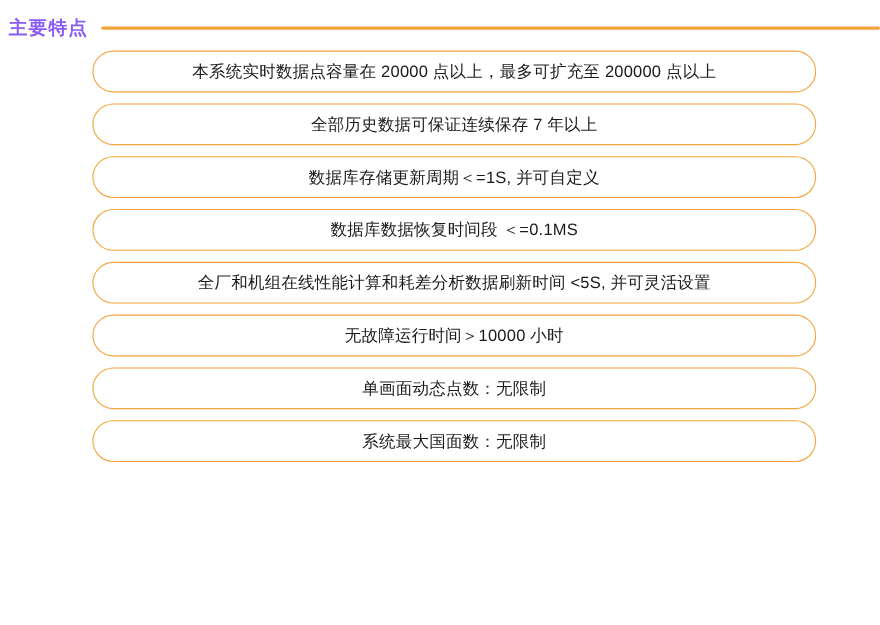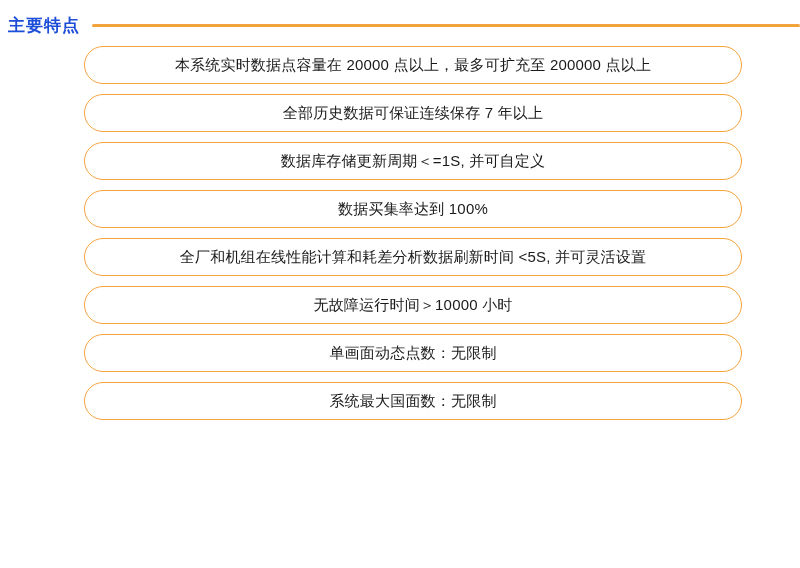--- a/index.html
+++ b/index.html
@@ -21,21 +21,21 @@
   }
   .header {
     display: flex;
     align-items: center;
     padding: 10px 0 0 8px;
     height: 30px;
   }
   .header-title {
     font-size: 17px;
     font-weight: bold;
-    color: #1d4ed8;
+    color: #8b5cf6;
     letter-spacing: 1px;
     white-space: nowrap;
     font-family: "Liberation Sans", sans-serif;
   }
   .header-rule {
     flex: 1;
     height: 3px;
     background: #f3a33b;
     margin-left: 12px;
     margin-right: 0;
@@ -80,21 +80,21 @@
     <div class="pill">
       <span class="pill-text">本系统实时数据点容量在 20000 点以上，最多可扩充至 200000 点以上</span>
     </div>
     <div class="pill">
       <span class="pill-text">全部历史数据可保证连续保存 7 年以上</span>
     </div>
     <div class="pill">
       <span class="pill-text">数据库存储更新周期＜=1S, 并可自定义</span>
     </div>
     <div class="pill">
-      <span class="pill-text">数据买集率达到 100%</span>
+      <span class="pill-text">数据库数据恢复时间段 ＜=0.1MS</span>
     </div>
     <div class="pill">
       <span class="pill-text">全厂和机组在线性能计算和耗差分析数据刷新时间 &lt;5S, 并可灵活设置</span>
     </div>
     <div class="pill">
       <span class="pill-text">无故障运行时间＞10000 小时</span>
     </div>
     <div class="pill">
       <span class="pill-text">单画面动态点数：无限制</span>
     </div>

